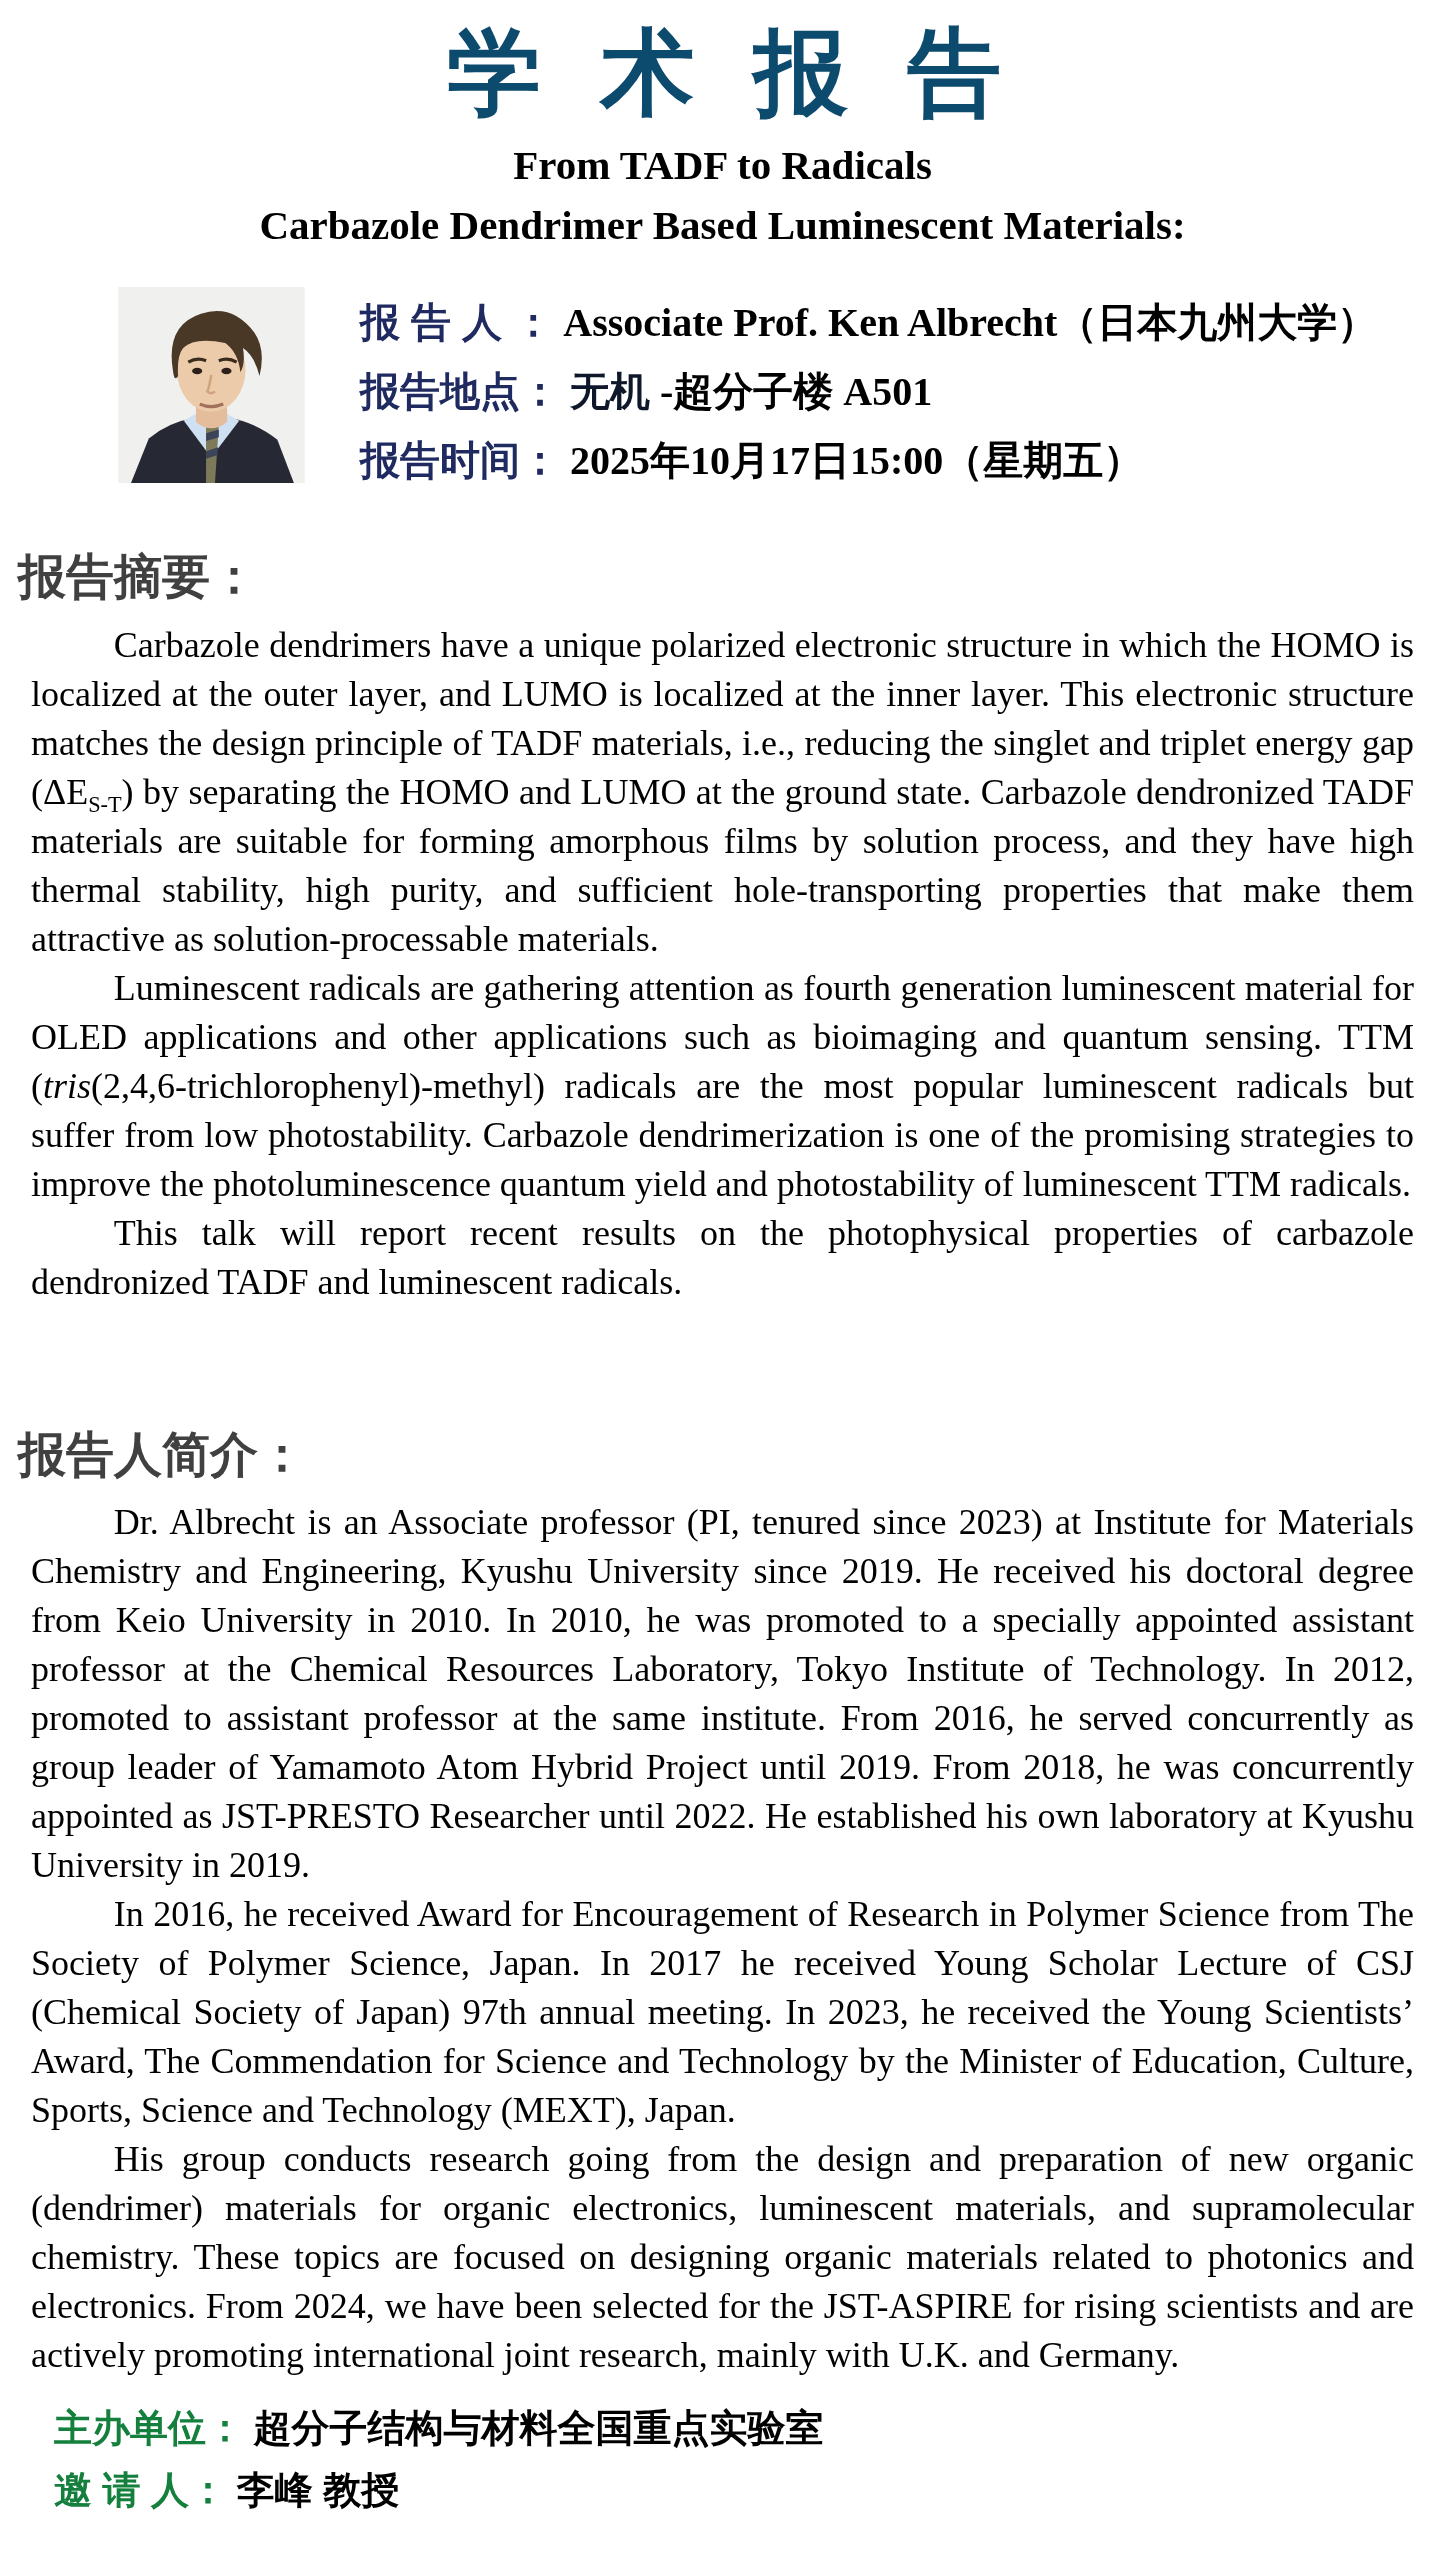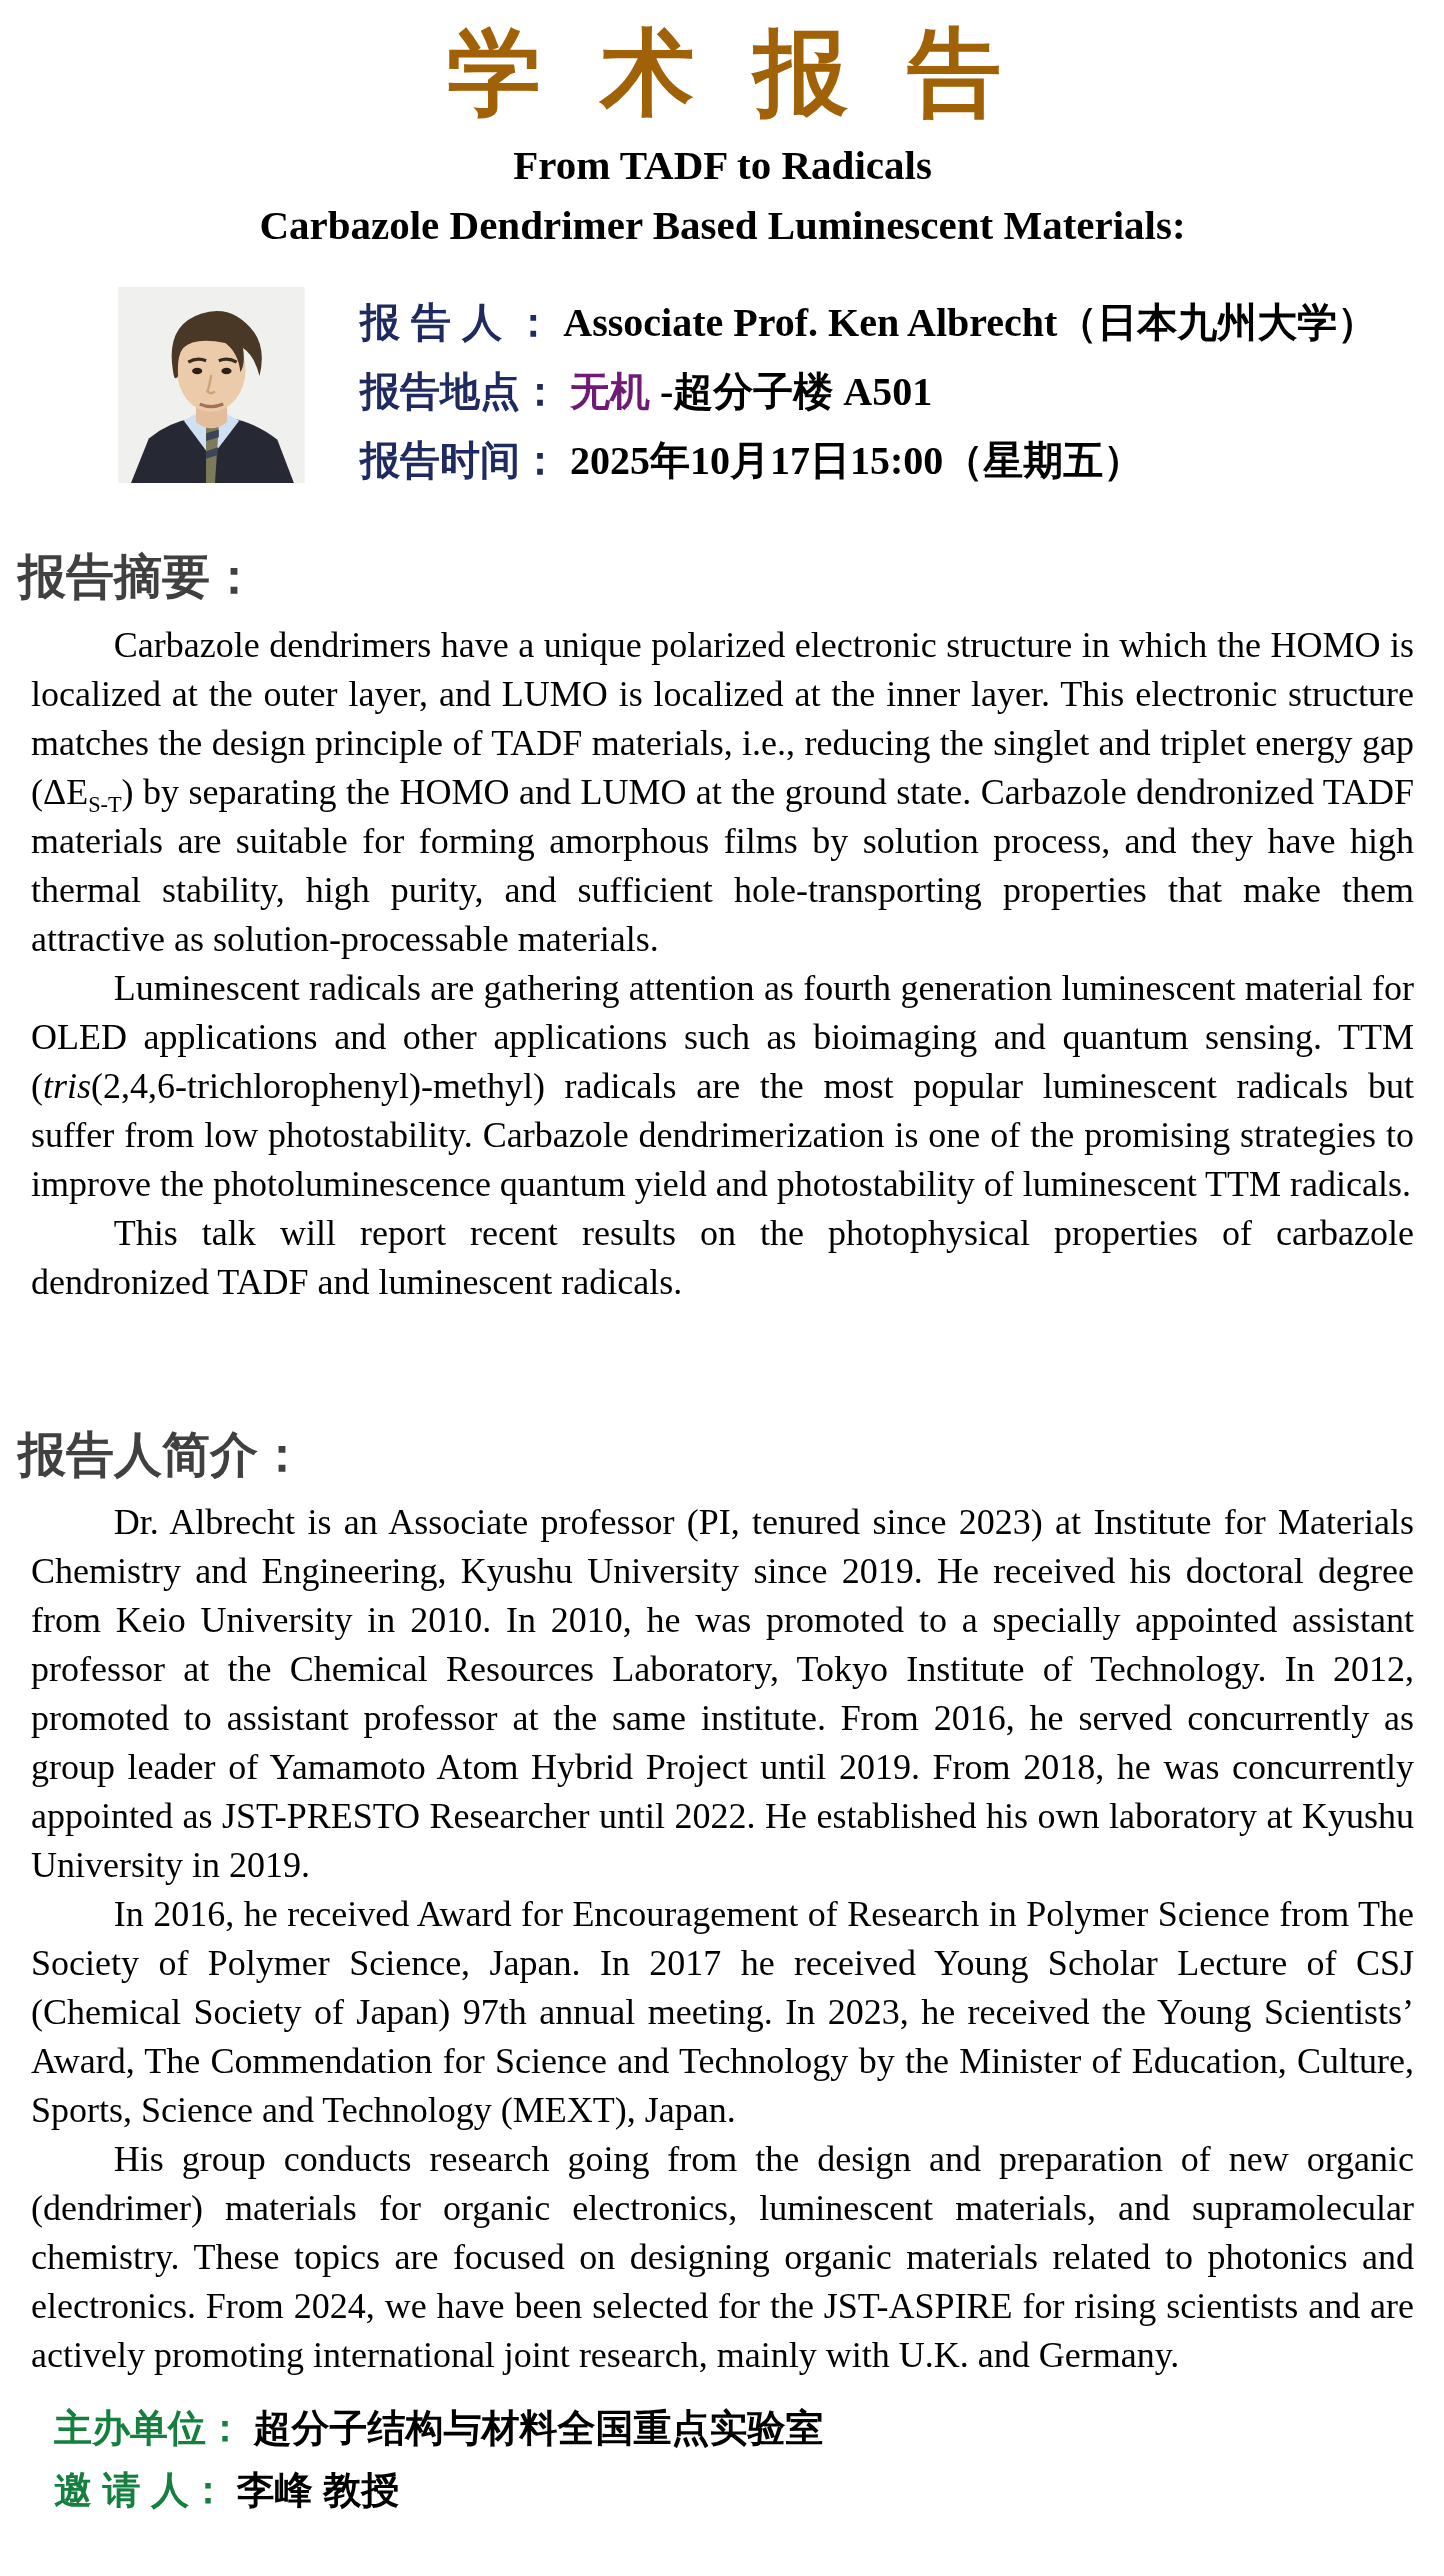--- a/index.html
+++ b/index.html
@@ -15,21 +15,21 @@
   }
   
   .banner {
     margin-top: 19px;
     text-align: center;
     font-family: "Liberation Sans", "DejaVu Sans", sans-serif;
     font-weight: 900;
     font-size: 94px;
     line-height: 107px;
     letter-spacing: 16.6px;
-    color: #a16207;
+    color: #0c4a6e;
     padding-left: 20px;
   }
   
   .title-en {
     margin-top: 9px;
     text-align: center;
     font-family: "Liberation Serif", "DejaVu Serif", serif;
     font-weight: bold;
     font-size: 41px;
     line-height: 60px;
@@ -63,21 +63,21 @@
     color: #1f2a60;
     font-weight: bold;
   }
   .info-value {
     font-family: "Liberation Serif", "DejaVu Serif", serif;
     color: #000000;
     font-weight: bold;
   }
   .info-value-blue {
     font-family: "Liberation Sans", "DejaVu Sans", sans-serif;
-    color: #701a75;
+    color: #0f172a;
     font-weight: bold;
   }
   
   .section-heading {
     margin: 50px 18px 11.5px 18px;
     font-family: "Liberation Sans", "DejaVu Sans", sans-serif;
     font-weight: 900;
     font-size: 48px;
     line-height: 64px;
     color: #404040;

